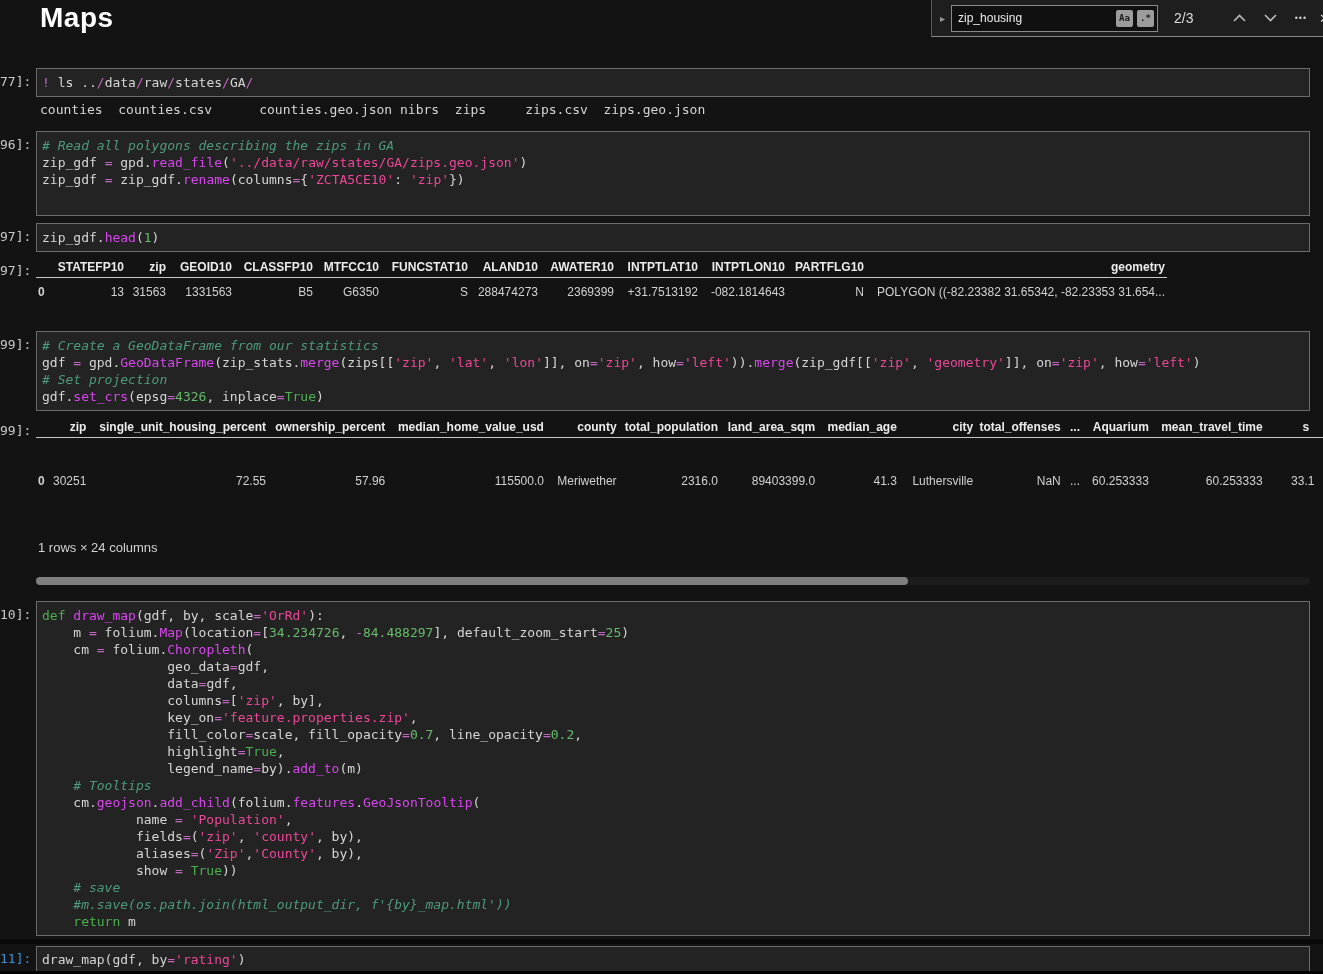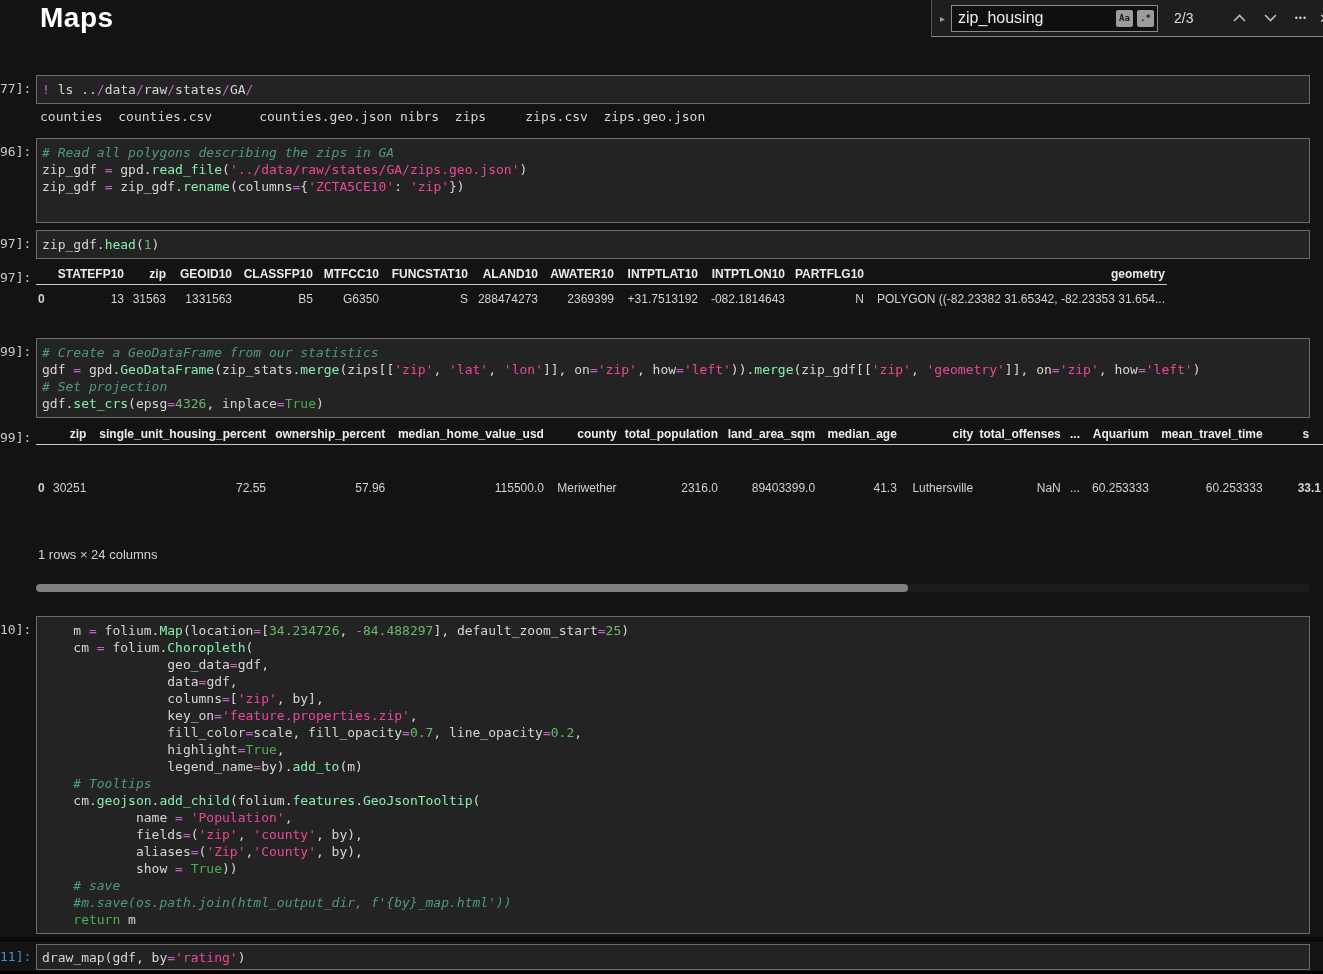--- a/index.html
+++ b/index.html
@@ -9,21 +9,21 @@
   .hdr { height:40px; position:relative;padding-left:10px; }
   .title { position:absolute; left:40px; top:2px; font-size:28px; font-weight:600;
            color:#ffffff; letter-spacing:0.5px; }
   
   .findbar { position:absolute; top:0; right:0; width:392px; height:37px; background:#1e1e1e;
              border-left:1px solid #5a5a5a; border-bottom:1px solid #8a8a8a;
              display:flex; align-items:center; padding:0 0 0 8px; z-index:5; }
   .fb-caret { color:#9a9a9a; font-size:10px; margin-right:6px; }
   .fb-input { width:207px; height:27px; background:#101010; border:1px solid #8a8a8a;
               display:flex; align-items:center; padding:0 3px 0 6px; }
-  .fb-query { flex:1; color:#ececec; font-size:16px; font-family:"Liberation Sans",sans-serif;
+  .fb-query { flex:1; color:#ececec; font-size:12px; font-family:"Liberation Sans",sans-serif;
               white-space:nowrap; overflow:hidden; }
   .fb-toggle { width:17px; height:17px; background:#9c9c9c; color:#1b1b1b; border-radius:2px;
                font-size:9px; font-weight:bold; display:flex; align-items:center; justify-content:center;
                margin-left:4px; font-family:"DejaVu Sans Mono",monospace; }
   .fb-count { color:#dddddd; font-size:14px; margin-left:16px; }
   .fb-sp { flex:1; }
   .fb-btn { color:#c0c0c0; margin-right:18px; display:flex; align-items:center; }
   .fb-dots { font-size:9px; letter-spacing:1px; color:#cccccc; margin-right:12px; }
   .fb-close { color:#cccccc; font-size:13px; margin-right:-7px; }
   
@@ -35,21 +35,21 @@
   .content { flex:1; min-width:0; }
   .codebox { background:#232323; border:1px solid #6b6b6b; padding:5px 8px 5px 5px;
              margin-right:13px; }
   .cl { font-family:"DejaVu Sans Mono",monospace; font-size:13px; line-height:17px;
         white-space:pre; color:#d6d6d6; }
   .tk-p { color:#d6d6d6; }
   .tk-k { color:#4caf50; font-weight:normal; }
   .tk-s { color:#ec4899; }
   .tk-n { color:#66bb6a; }
   .tk-o { color:#bf68bf; }
-  .tk-f { color:#86efac; }
+  .tk-f { color:#d946ef; }
   .tk-c { color:#4f9a7d; font-style:italic; }
   .stream { font-family:"DejaVu Sans Mono",monospace; font-size:13px; line-height:16px;
             color:#d6d6d6; white-space:pre; padding-left:4px; }
   
   table.df { border-collapse:collapse; table-layout:fixed; }
   table.df th, table.df td { font-family:"Liberation Sans",sans-serif; font-size:12px;
             color:#d2d2d2; text-align:right; white-space:nowrap; overflow:hidden; padding:0 2px; }
   table.df thead th { color:#ececec; font-weight:bold; height:20px; vertical-align:middle;
             border-bottom:1px solid #c8c8c8; }
   table.df tbody th { font-weight:bold; text-align:left; }
@@ -59,35 +59,35 @@
   .t97 col:nth-child(4){width:66px}.t97 col:nth-child(5){width:81px}.t97 col:nth-child(6){width:66px}
   .t97 col:nth-child(7){width:89px}.t97 col:nth-child(8){width:70px}.t97 col:nth-child(9){width:76px}
   .t97 col:nth-child(10){width:84px}.t97 col:nth-child(11){width:87px}.t97 col:nth-child(12){width:79px}
   .t97 col:nth-child(13){width:301px}
   .t99 col:nth-child(1){width:14px}.t99 col:nth-child(2){width:39px}.t99 col:nth-child(3){width:181px}
   .t99 col:nth-child(4){width:120px}.t99 col:nth-child(5){width:160px}.t99 col:nth-child(6){width:74px}
   .t99 col:nth-child(7){width:102px}.t99 col:nth-child(8){width:98px}.t99 col:nth-child(9){width:83px}
   .t99 col:nth-child(10){width:78px}.t99 col:nth-child(11){width:88px}.t99 col:nth-child(12){width:20px}
   .t99 col:nth-child(13){width:70px}.t99 col:nth-child(14){width:115px}.t99 col:nth-child(15){width:60px}
   .t99 thead th:last-child { text-align:left; padding-left:38px; }
-  .t99 tbody td:last-child { text-align:right; padding-left:20px;font-weight:bold; }
+  .t99 tbody td:last-child { text-align:center; padding-left:20px; }
   .tbl-footer { font-family:"Liberation Sans",sans-serif; font-size:13px; color:#d2d2d2;
                 margin-top:44px; padding-left:2px; }
   .hscroll { margin-top:22px; height:8px; width:1274px; background:#1c1c1c; border-radius:4px; }
   .hscroll .thumb { height:8px; width:872px; background:#7f7f7f; border-radius:4px; }
   
-  .b0 { margin-top:35px; }
+  .b0 { margin-top:28px; }
   .b1 { margin-top:5px; }
   .b2 { margin-top:13px; }
   .b2 .codebox { padding-bottom:27px; }
   .b3 { margin-top:7px; }
   .b4 { margin-top:5px; }
   .b5 { margin-top:24px; }
   .b6 { margin-top:6px; }
-  .b7 { margin-top:24px; }
+  .b7 { margin-top:16px; }
   .b8 { margin-top:3px; height:5px; background:#0a0a0a; }
   .b9 { margin-top:2px; }
   .b9 .codebox { padding-top:4px; padding-bottom:3px; }
   .b9 .prompt { color:#3f8fd4; padding-top:5px; }
   .bottom-strip { position:absolute; left:0; bottom:0; width:100%; height:3px; background:#000; }
 </style>
 </head>
 <body>
 
 <div class="hdr">
@@ -280,20 +280,21 @@
         <div class="tbl-footer">1 rows × 24 columns</div>
         <div class="hscroll">
           <div class="thumb"></div>
         </div>
       </div>
     </div>
     <div class="row b7">
       <div class="prompt">10]:</div>
       <div class="content">
         <div class="codebox">
+          <div class="cl"><span class="tk-k">def</span><span class="tk-p"> </span><span class="tk-f">draw_map</span><span class="tk-p">(gdf, by, scale</span><span class="tk-o">=</span><span class="tk-s">'OrRd'</span><span class="tk-p">):</span></div>
           <div class="cl"><span class="tk-p">    m </span><span class="tk-o">=</span><span class="tk-p"> folium.</span><span class="tk-f">Map</span><span class="tk-p">(location</span><span class="tk-o">=</span><span class="tk-p">[</span><span class="tk-n">34.234726</span><span class="tk-p">, </span><span class="tk-o">-</span><span class="tk-n">84.488297</span><span class="tk-p">], default_zoom_start</span><span class="tk-o">=</span><span class="tk-n">25</span><span class="tk-p">)</span></div>
           <div class="cl"><span class="tk-p">    cm </span><span class="tk-o">=</span><span class="tk-p"> folium.</span><span class="tk-f">Choropleth</span><span class="tk-p">(</span></div>
           <div class="cl"><span class="tk-p">                geo_data</span><span class="tk-o">=</span><span class="tk-p">gdf,</span></div>
           <div class="cl"><span class="tk-p">                data</span><span class="tk-o">=</span><span class="tk-p">gdf,</span></div>
           <div class="cl"><span class="tk-p">                columns</span><span class="tk-o">=</span><span class="tk-p">[</span><span class="tk-s">'zip'</span><span class="tk-p">, by],</span></div>
           <div class="cl"><span class="tk-p">                key_on</span><span class="tk-o">=</span><span class="tk-s">'feature.properties.zip'</span><span class="tk-p">,</span></div>
           <div class="cl"><span class="tk-p">                fill_color</span><span class="tk-o">=</span><span class="tk-p">scale, fill_opacity</span><span class="tk-o">=</span><span class="tk-n">0.7</span><span class="tk-p">, line_opacity</span><span class="tk-o">=</span><span class="tk-n">0.2</span><span class="tk-p">,</span></div>
           <div class="cl"><span class="tk-p">                highlight</span><span class="tk-o">=</span><span class="tk-k">True</span><span class="tk-p">,</span></div>
           <div class="cl"><span class="tk-p">                legend_name</span><span class="tk-o">=</span><span class="tk-p">by).</span><span class="tk-f">add_to</span><span class="tk-p">(m)</span></div>
           <div class="cl"><span class="tk-c">    # Tooltips</span></div>

